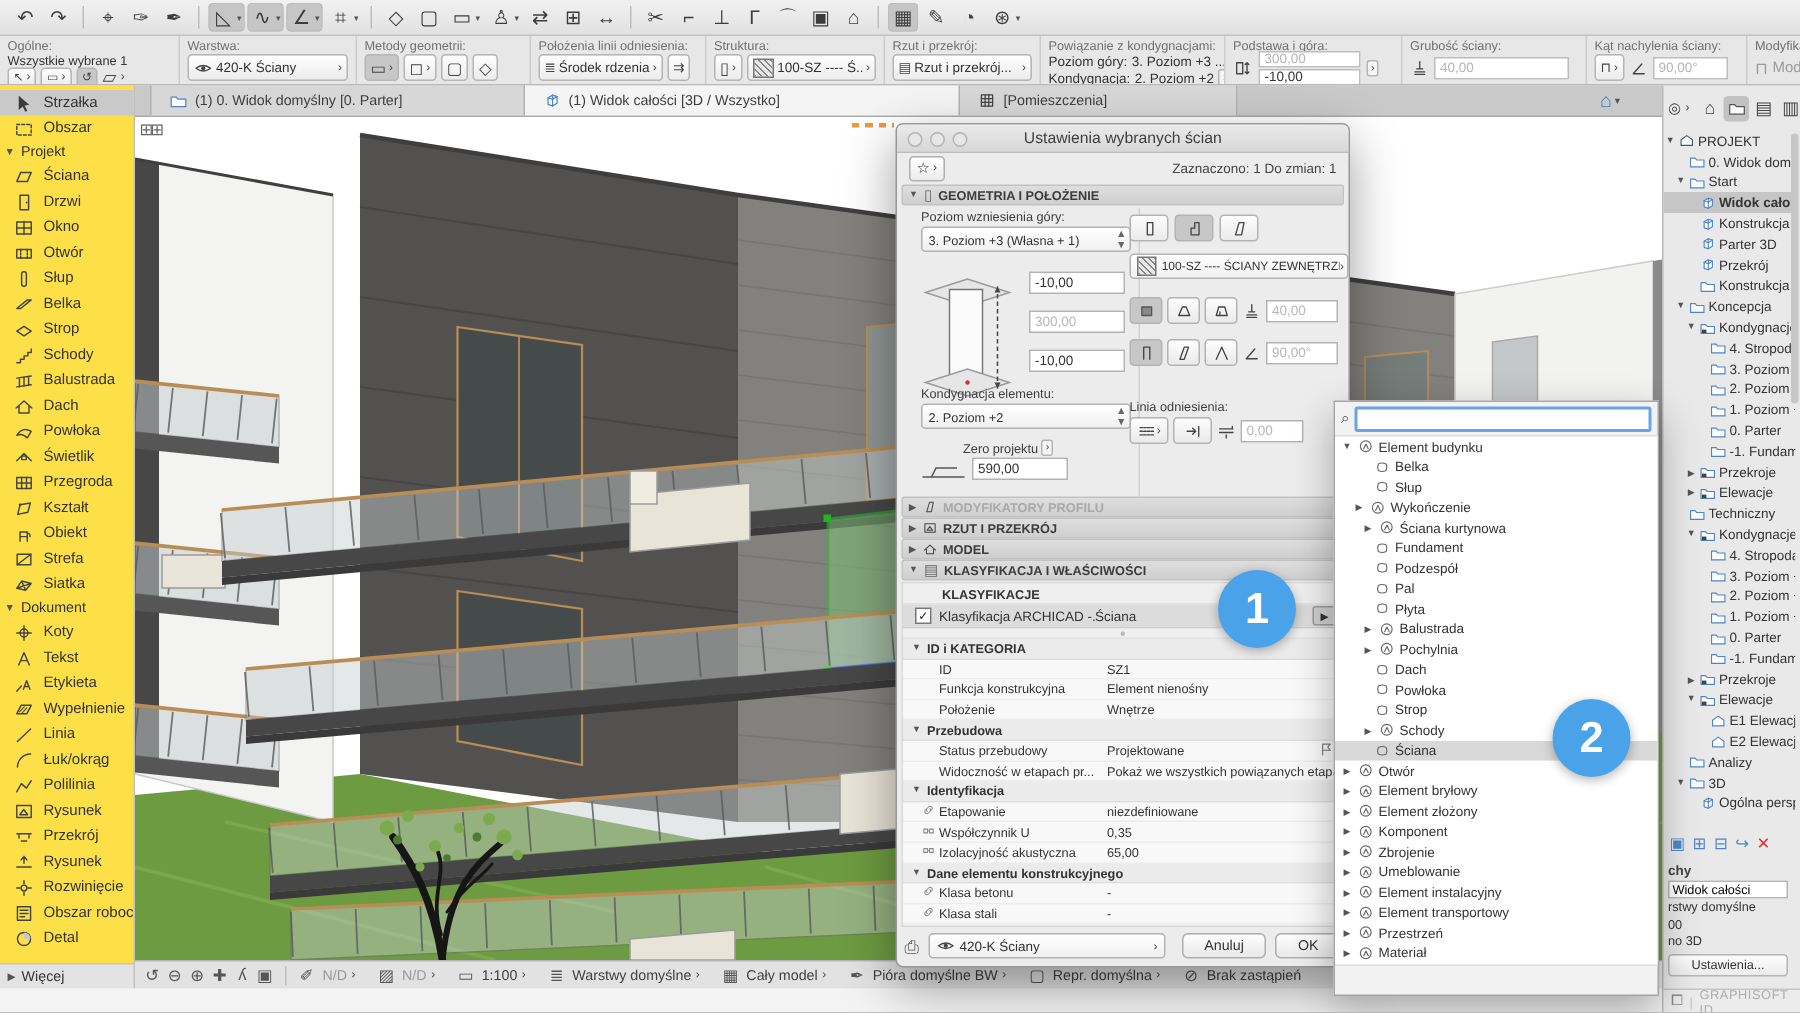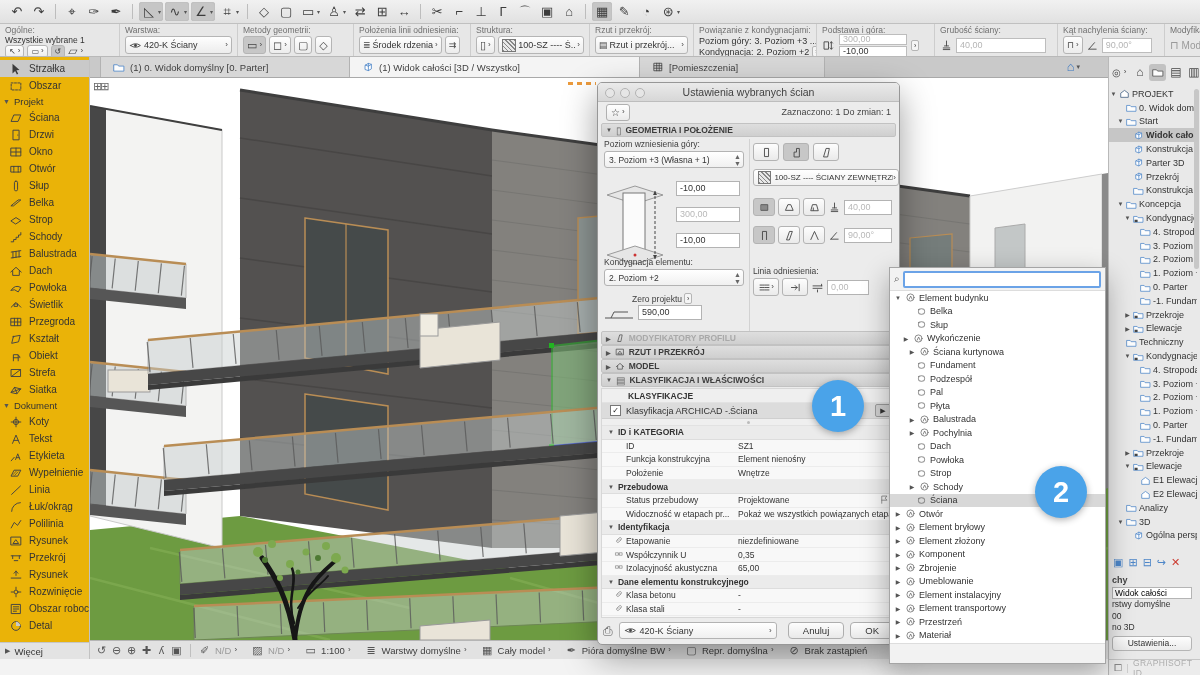--- a/index.html
+++ b/index.html
@@ -35,21 +35,21 @@
     background:repeating-linear-gradient(45deg,#888 0 1px,#e8e8e8 1px 3px);}
   
   #tab-bar{position:absolute;left:90px;top:57px;width:1110px;height:21px;background:#c9c9c9;
     border-bottom:1px solid #a9a9a9;display:flex;align-items:stretch;box-sizing:border-box;}
   .tab{display:flex;align-items:center;gap:5px;padding:0 12px;font-size:9.5px;color:#3e3e3e;background:#d7d7d7;
     border-right:1px solid #b2b2b2;white-space:nowrap;overflow:hidden;box-sizing:border-box;}
   .tab:first-child{border-left:1px solid #b2b2b2;margin-left:10px;}
   .tab.active{background:#f4f4f4;}
   #quick3d{position:absolute;right:120px;top:2px;display:flex;align-items:center;gap:2px;color:#3a78c2;font-size:13px;}
   
-  #toolbox{position:absolute;left:0;top:57px;width:90px;height:585px;background:#eab308;
+  #toolbox{position:absolute;left:0;top:57px;width:90px;height:585px;background:#fde047;
     border-right:1px solid #c2c2c2;box-sizing:border-box;padding-top:3px;overflow:hidden;}
   .tool{height:17px;display:flex;align-items:center;gap:5px;padding-left:7px;white-space:nowrap;overflow:hidden;font-size:10px;}
   .tool.selected{background:#c9c9c9;}
   .tool .ticon{width:17px;flex:0 0 17px;display:flex;justify-content:center;}
   .tool-section{height:15px;display:flex;align-items:center;gap:4px;padding-left:3px;font-size:9.5px;color:#333;}
   .tsec-arrow{font-size:7px;color:#555;}
   #toolbox-more{position:absolute;left:0;top:642px;width:90px;height:17px;background:#e3e3e3;border-top:1px solid #c6c6c6;
     border-right:1px solid #c2c2c2;display:flex;align-items:center;gap:4px;padding-left:5px;box-sizing:border-box;font-size:9.5px;}
   
   #viewport{position:absolute;left:90px;top:78px;width:1018px;height:562px;background:#ffffff;overflow:hidden;}
@@ -100,21 +100,21 @@
   #fav-btn{border:1px solid #b0b0b0;border-radius:3px;background:linear-gradient(#fff,#ebebeb);height:15px;
     display:flex;align-items:center;gap:2px;padding:0 4px;font-size:10px;}
   #dlg-selinfo{margin-left:auto;font-size:9px;color:#444;}
   .dlg-secbar{position:absolute;left:3px;right:3px;height:14px;background:linear-gradient(#dedede,#cfcfcf);
     border:1px solid #c2c2c2;border-radius:2px;display:flex;align-items:center;gap:4px;padding:0 4px;
     font-size:8.5px;font-weight:bold;color:#3c3c3c;box-sizing:border-box;}
   .dlg-secbar .arr{font-size:6px;color:#555;}
   .dlg-secbar.disabled{color:#a9a9a9;}
   .dlg-secbar .sicon{font-size:10px;color:#666;font-weight:normal;}
   #dlg-geo{position:absolute;left:3px;top:56px;width:295px;height:192px;}
-  #geo-left{position:absolute;left:3px;top:0;width:145px;height:192px;border-right:1px solid #d2d2d2;}
+  #geo-left{position:absolute;left:13px;top:0;width:145px;height:192px;border-right:1px solid #d2d2d2;}
   #geo-right{position:absolute;left:152px;top:0;width:142px;height:192px;}
   .flabel{font-size:8.5px;color:#3d3d3d;white-space:nowrap;}
   .select{border:1px solid #b3b3b3;background:linear-gradient(#fff,#f0f0f0);border-radius:3px;height:15px;
     display:flex;align-items:center;font-size:8.5px;padding:0 2px 0 4px;white-space:nowrap;overflow:hidden;}
   .select .stepper{margin-left:auto;color:#666;font-size:7px;line-height:7px;display:flex;flex-direction:column;}
   .dinput{border:1px solid #b3b3b3;background:#fff;height:13px;line-height:13px;font-size:9px;padding:0 3px;
     box-sizing:content-box;}
   .dinput.dis{color:#b8b8b8;}
   .sq-btn{border:1px solid #b3b3b3;background:linear-gradient(#fdfdfd,#eaeaea);border-radius:3px;width:24px;height:16px;
     display:flex;align-items:center;justify-content:center;}

